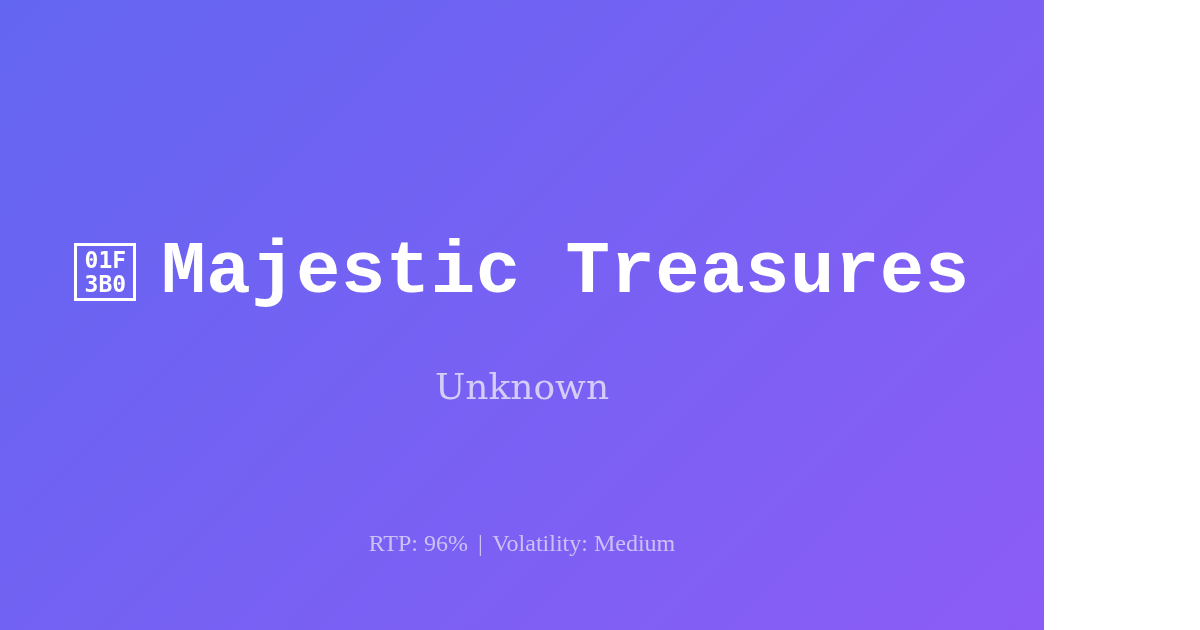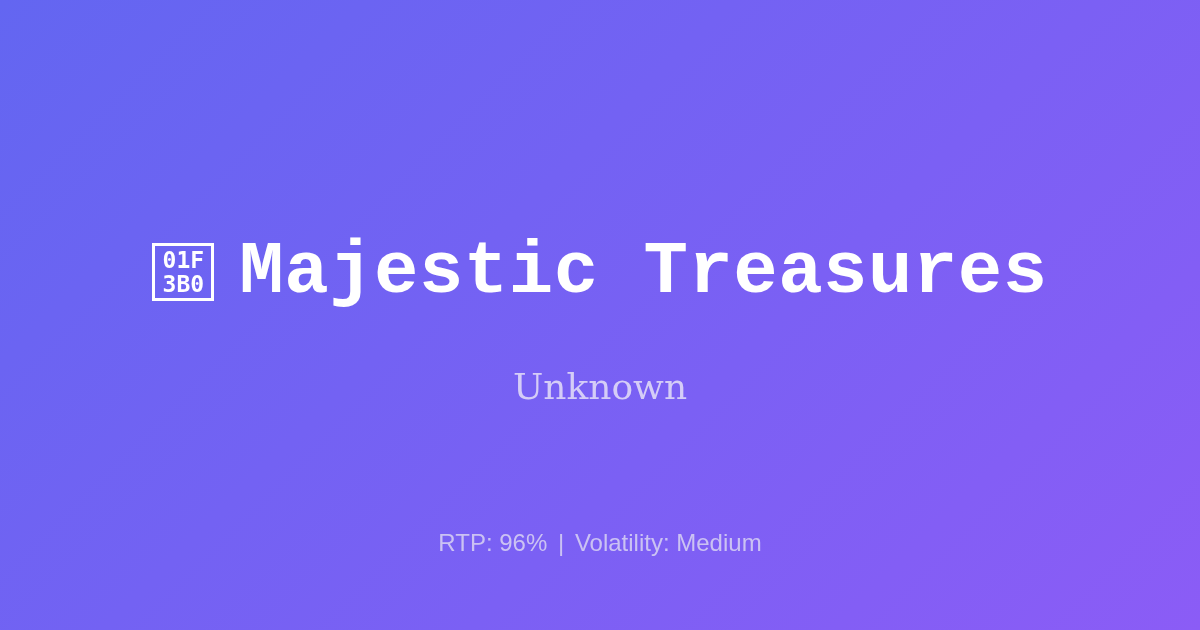--- a/index.html
+++ b/index.html
@@ -8,21 +8,21 @@
   }
   body {
     width: 1200px;
     height: 630px;
     overflow: hidden;
     font-family: "DejaVu Serif", "Liberation Serif", serif;
   }
 
   #og-card {
     position: relative;
-    width: 1200px;
+    width: 1044px;
     height: 630px;
     box-sizing: border-box;
     background: linear-gradient(135deg, #6366f1 0%, #8b5cf6 100%);
     display: flex;
     flex-direction: column;
     align-items: center;
     justify-content: flex-start;
   }
 
   
@@ -81,21 +81,21 @@
     color: #d5cdf7;
   }
 
   
   .meta-line {
     position: absolute;
     left: 0;
     right: 0;
     top: 528px;
     text-align: center;
-    font-family: Liberation Sans, sans-serif;
+    font-family: Liberation Serif, serif;
     font-weight: 400;
     font-size: 24px;
     line-height: 30px;
     color: #cbc2f3;
   }
   .meta-line .sep {
     padding: 0 4px;
   }
 </style>
 </head>

